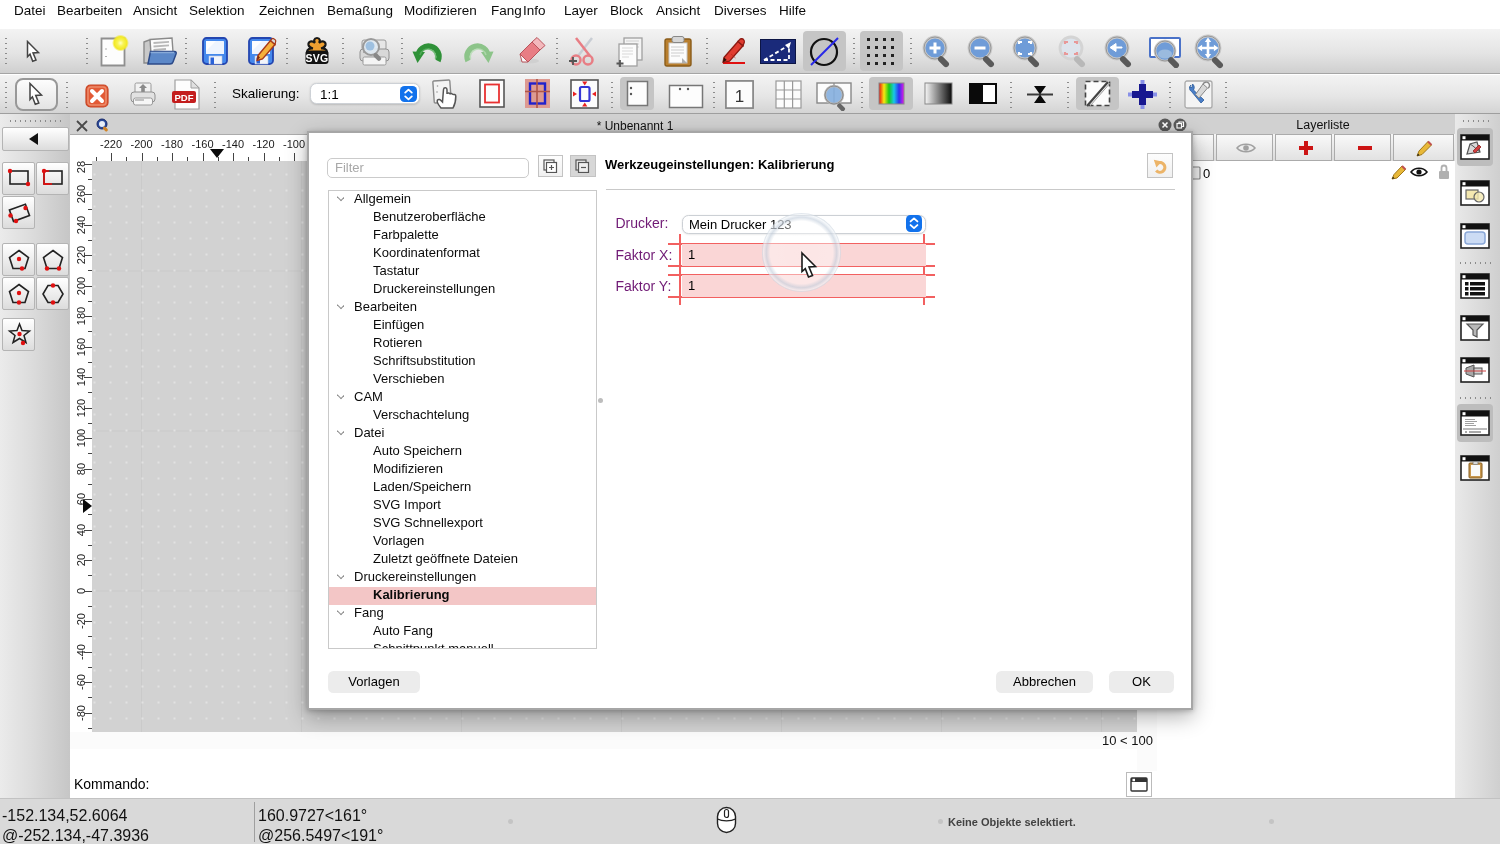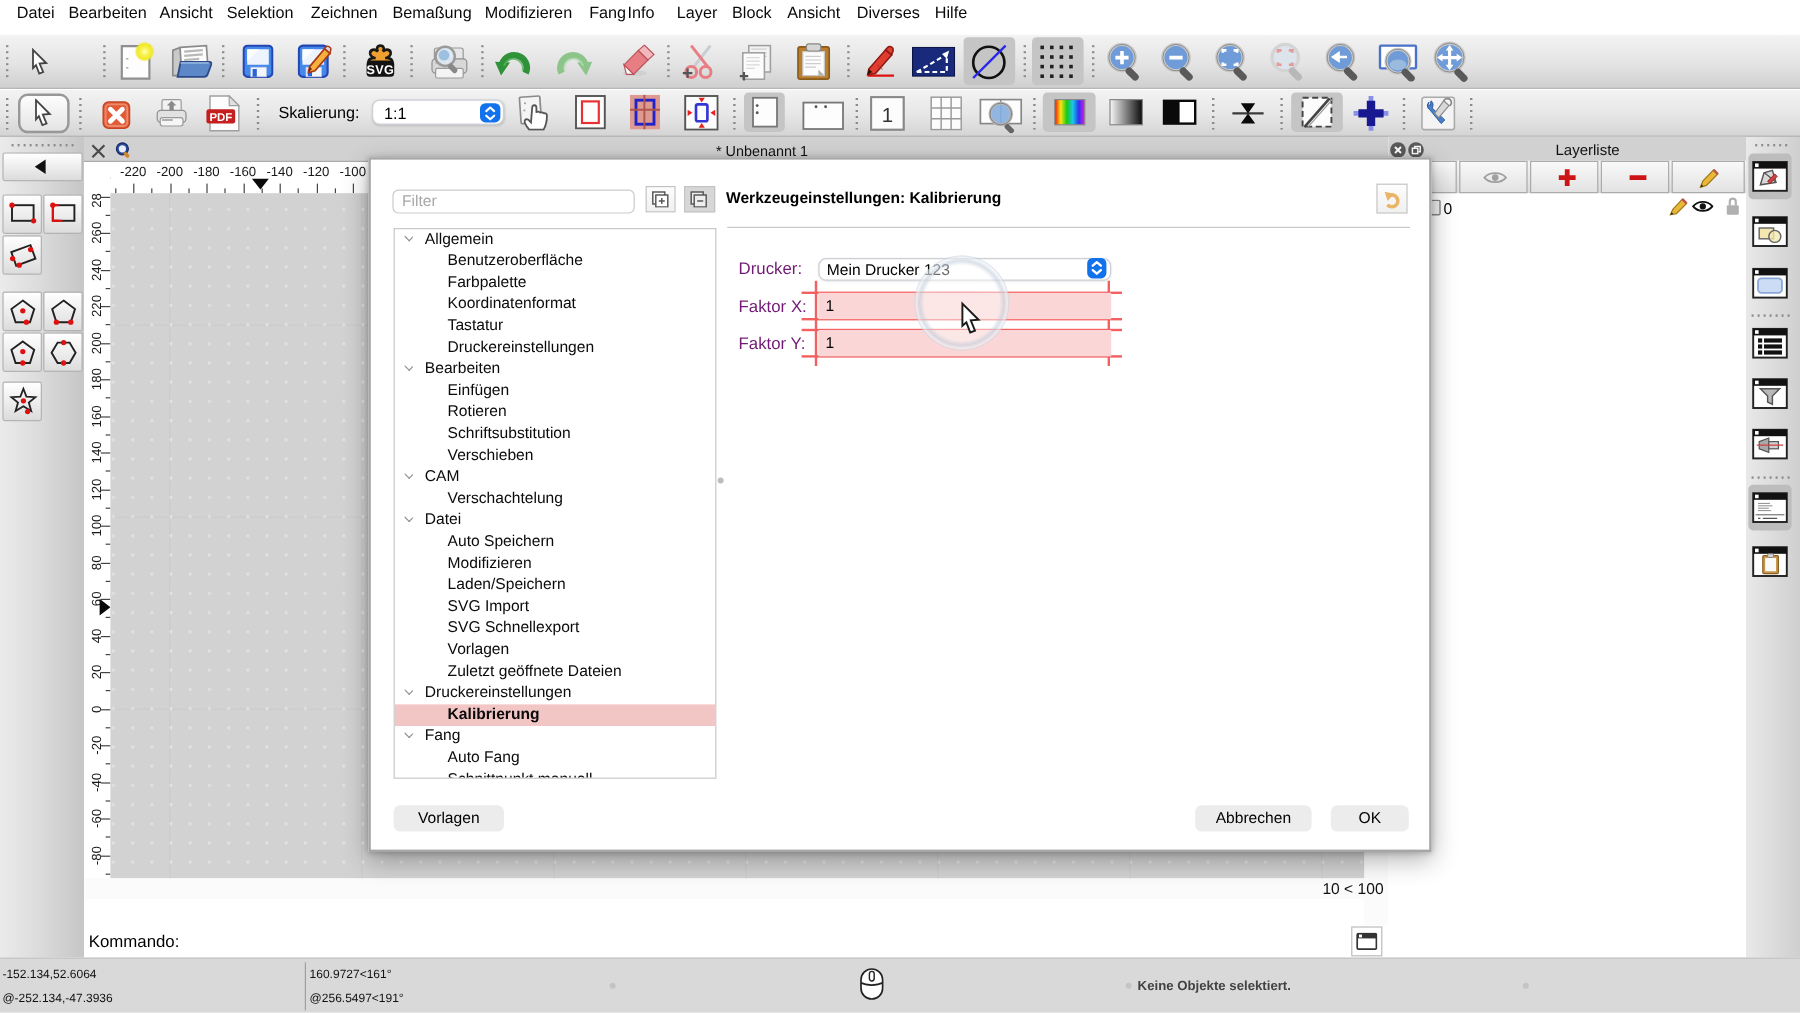--- a/index.html
+++ b/index.html
@@ -47,21 +47,21 @@
 #rightpanel { left:1157px; top:114px; width:298px; height:684px; background:#fff; }
 #rphead { left:1157px; top:114px; width:298px; height:20px; background:#d1d1d1; }
 #rptoolbar { left:1157px; top:134px; width:298px; height:27px; background:linear-gradient(#f6f6f6,#dadada); }
 .rpbtn { position:absolute; top:134px; height:27px; background:linear-gradient(#f9f9f9,#e2e2e2); border:1px solid #ababab; }
 #righttb { left:1455px; top:114px; width:45px; height:684px; background:linear-gradient(90deg,#e9e9e9,#cfcfcf); }
 .rtbtn { position:absolute; left:1457px; width:36px; height:38px; }
 .rtsel { background:#bdbdbd; border-radius:4px; }
 
 
 #statusbar { left:0; top:798px; width:1500px; height:46px; background:#d9d9d9; border-top:1px solid #c2c2c2; }
-#statusbar div { position:absolute; font-size:10px; color:#111; white-space:pre; }
+#statusbar div { position:absolute; font-size:16px; color:#111; white-space:pre; }
 .sdot { position:absolute; width:5px; height:5px; border-radius:50%; background:#c4c4c4; }
 
 
 #dialog { left:307px; top:131px; width:886px; height:579px; background:#fff; border:2px solid #a6a6a6; box-shadow:0 7px 20px rgba(0,0,0,0.3), 0 1px 5px rgba(0,0,0,0.22); }
 #filter { left:18px; top:25px; width:202px; height:20px; border:1px solid #cbcbcb; border-radius:5px; font-size:13px; color:#a8a8a8; line-height:18px; padding-left:7px; }
 .dlgbtn { position:absolute; border:1px solid #c3c3c3; background:linear-gradient(#fdfdfd,#f0f0f0); }
 #dlgtitle { left:296px; top:24px; font-size:13px; font-weight:bold; color:#000; }
 #dlghline { left:297px; top:55.5px; width:569px; height:1px; background:#c9c9c9; }
 #tree { left:19px; top:57px; width:269px; height:459px; border:1px solid #c9c9c9; background:#fff; overflow:hidden; font-size:13px; color:#0a0a0a; }
 .trow { position:relative; height:18px; line-height:15px; white-space:pre; }

